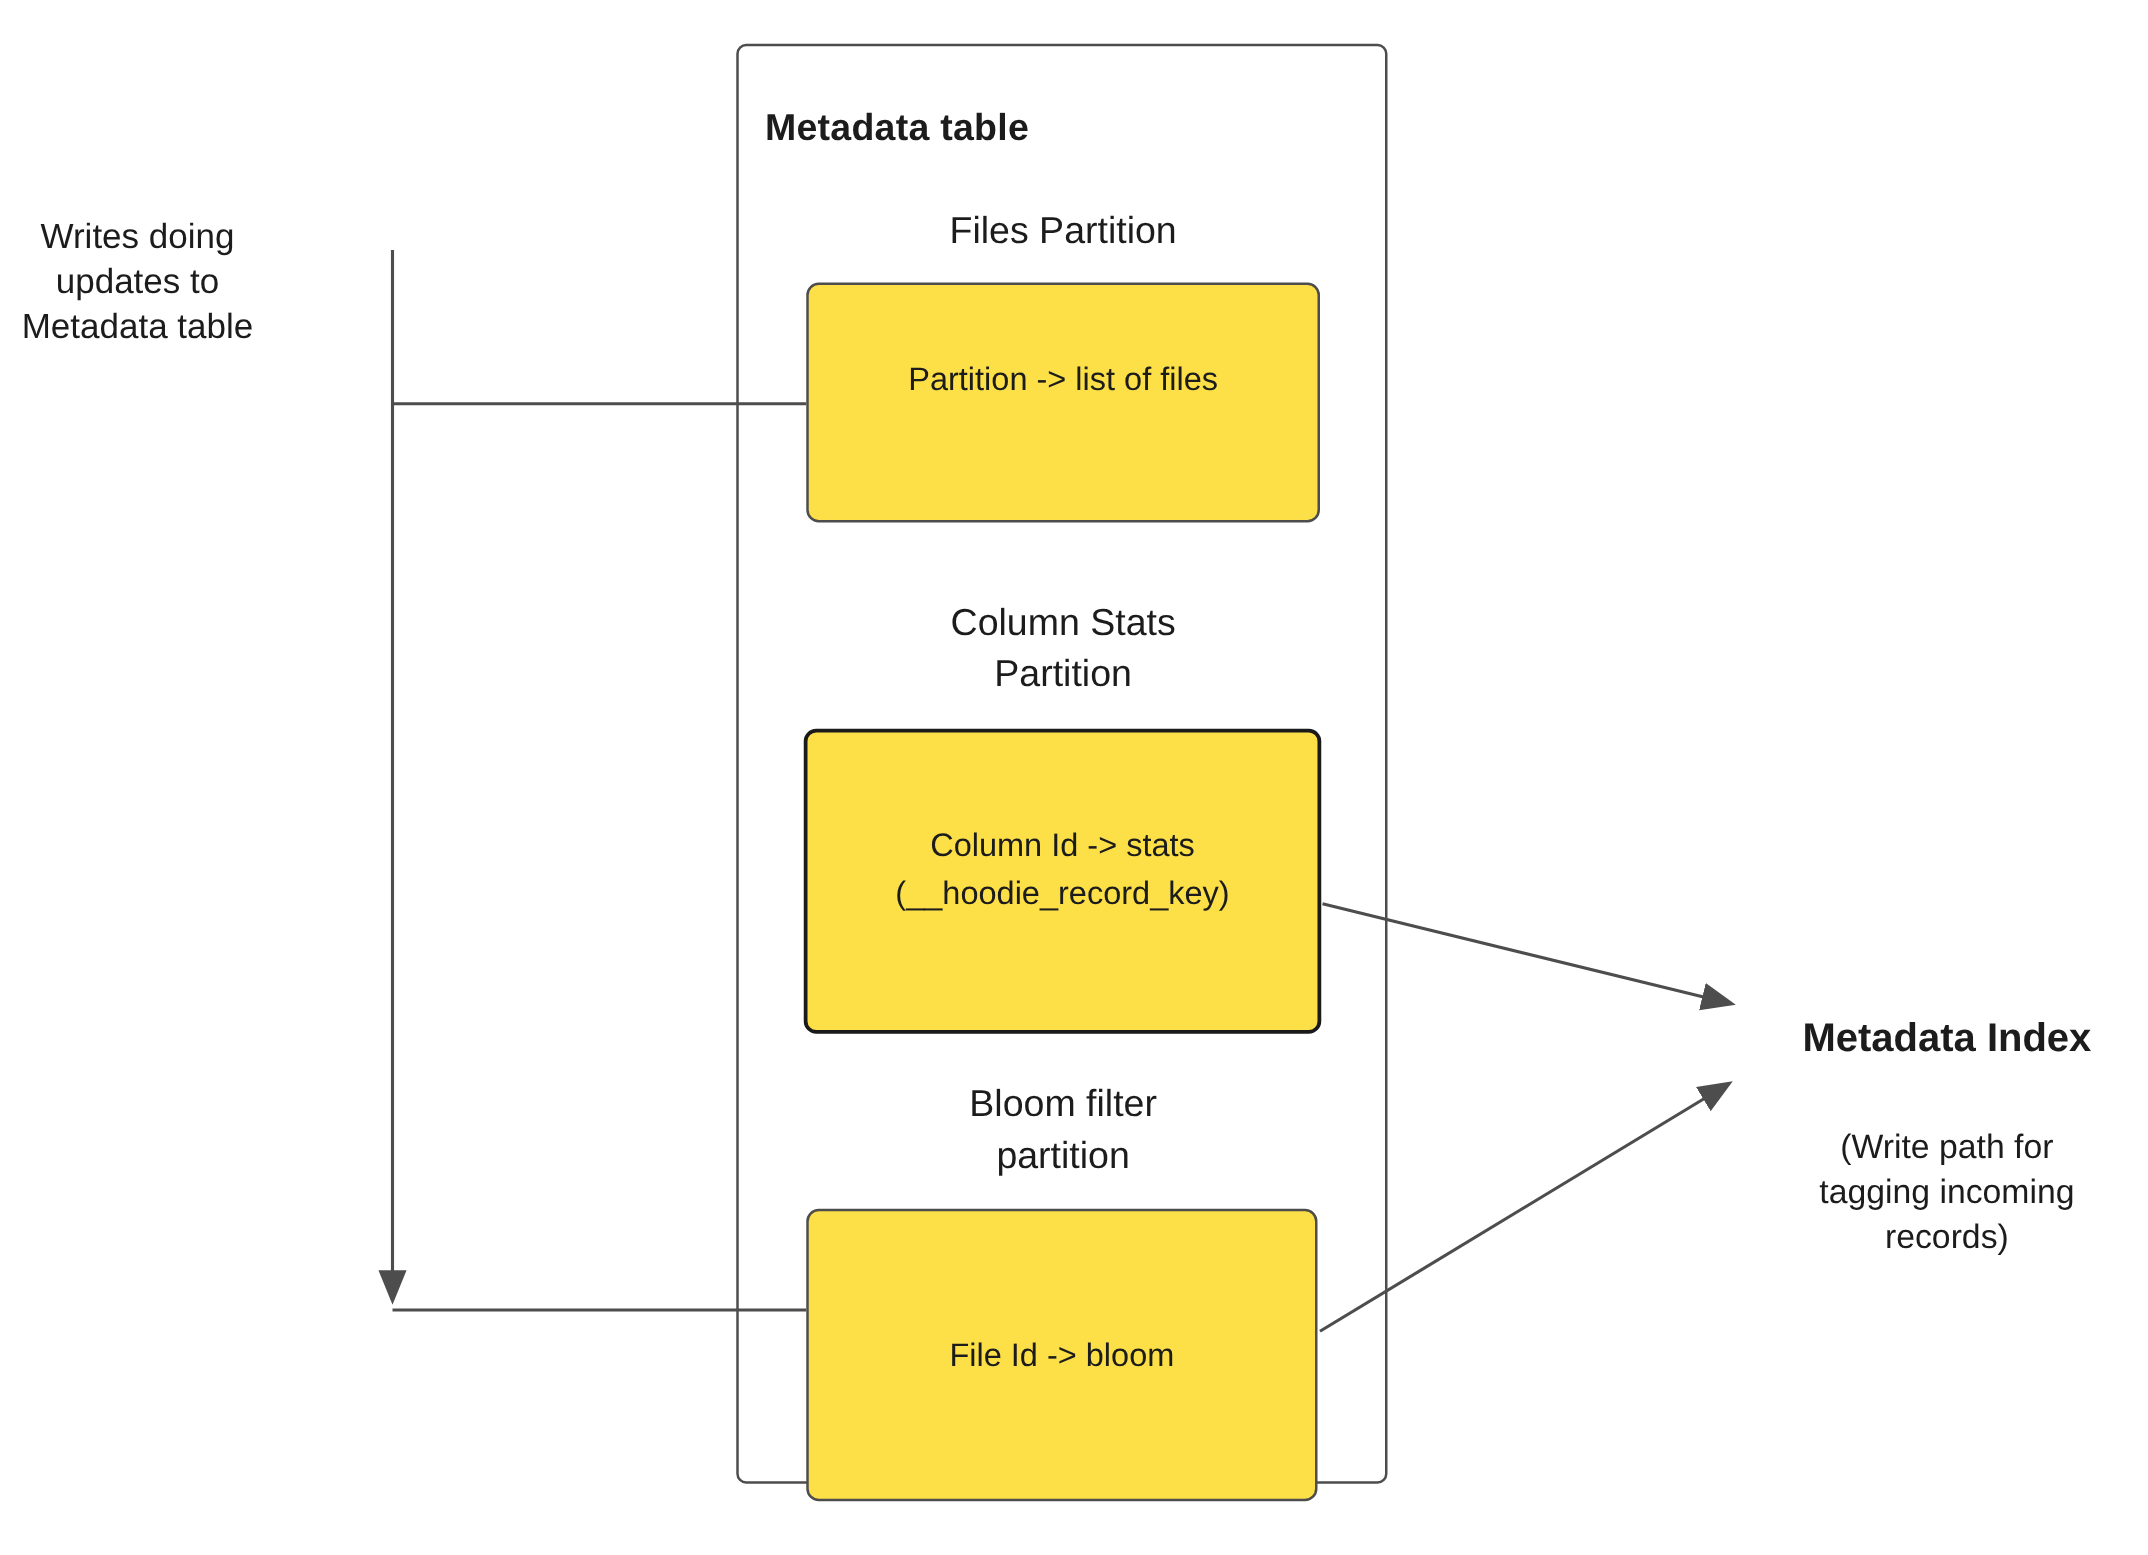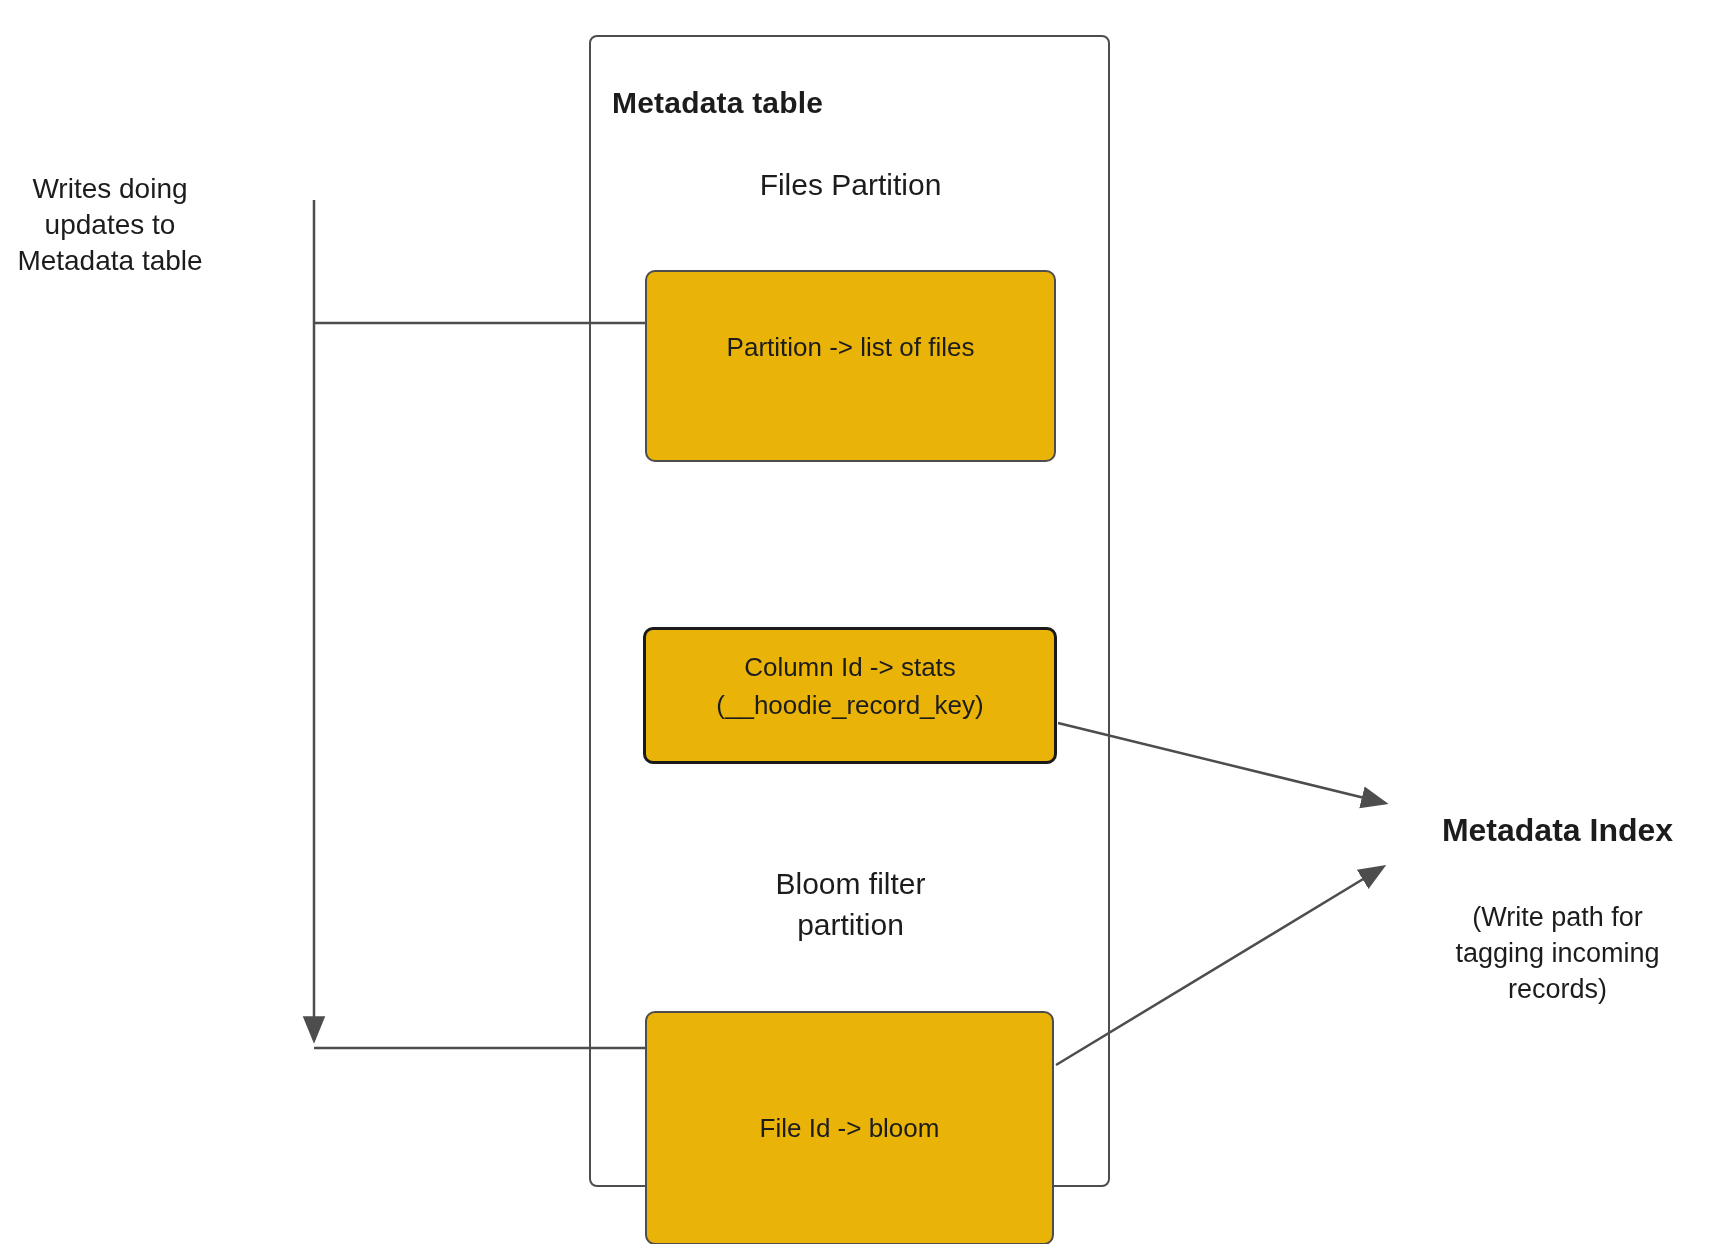--- a/index.html
+++ b/index.html
@@ -56,41 +56,40 @@
     line-height: 41px;
   }
   #files-heading   { top: 164px; }
   #stats-heading   { top: 478px; }
   #bloom-heading   { top: 863px; }
 
   .inner-box {
     box-sizing: border-box;
     border: 2.5px solid #4d4d4d;
     border-radius: 10px;
-    background: #eab308;
+    background: #fde047;
     display: flex;
     flex-direction: column;
     align-items: center;
     font-size: 26px;
     line-height: 38px;
-    margin-top: 44px;
   }
   #files-box {
     left: 645px;
     top: 226px;
     width: 411px;
     height: 192px;
     justify-content: flex-start;
     padding-top: 56px;
   }
   #stats-box {
     left: 643px;
     top: 583px;
     width: 414px;
-    height: 137px;
+    height: 244px;
     border: 3.5px solid #1a1a1a;
     justify-content: center;
     padding-bottom: 20px;
   }
   #bloom-box {
     left: 645px;
     top: 967px;
     width: 409px;
     height: 234px;
     justify-content: center;
@@ -148,20 +147,22 @@
 
   <div class="abs outer-box"></div>
 
   <div class="abs outer-title">Metadata table</div>
 
   <div class="abs part-heading center" id="files-heading">Files Partition</div>
   <div class="abs inner-box" id="files-box">
     <span>Partition -&gt; list of files</span>
   </div>
 
+  <div class="abs part-heading center prelines" id="stats-heading">Column Stats
+Partition</div>
   <div class="abs inner-box" id="stats-box">
     <span class="center prelines">Column Id  -&gt; stats
 (__hoodie_record_key)</span>
   </div>
 
   <div class="abs part-heading center prelines" id="bloom-heading">Bloom filter
 partition</div>
   <div class="abs inner-box" id="bloom-box">
     <span>File Id -&gt; bloom</span>
   </div>

